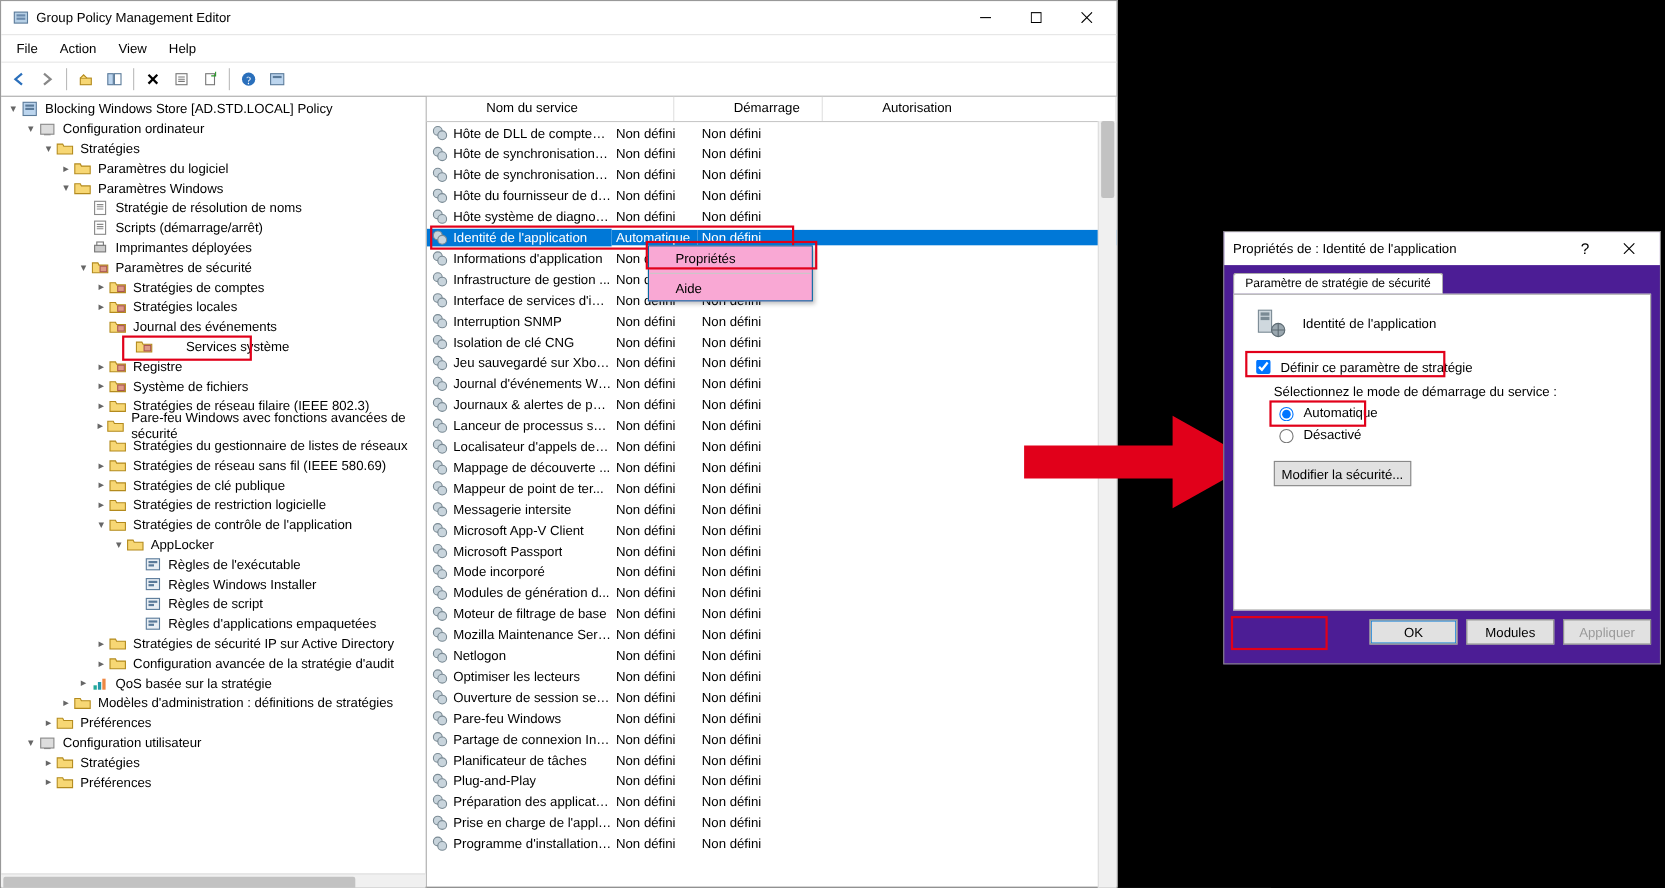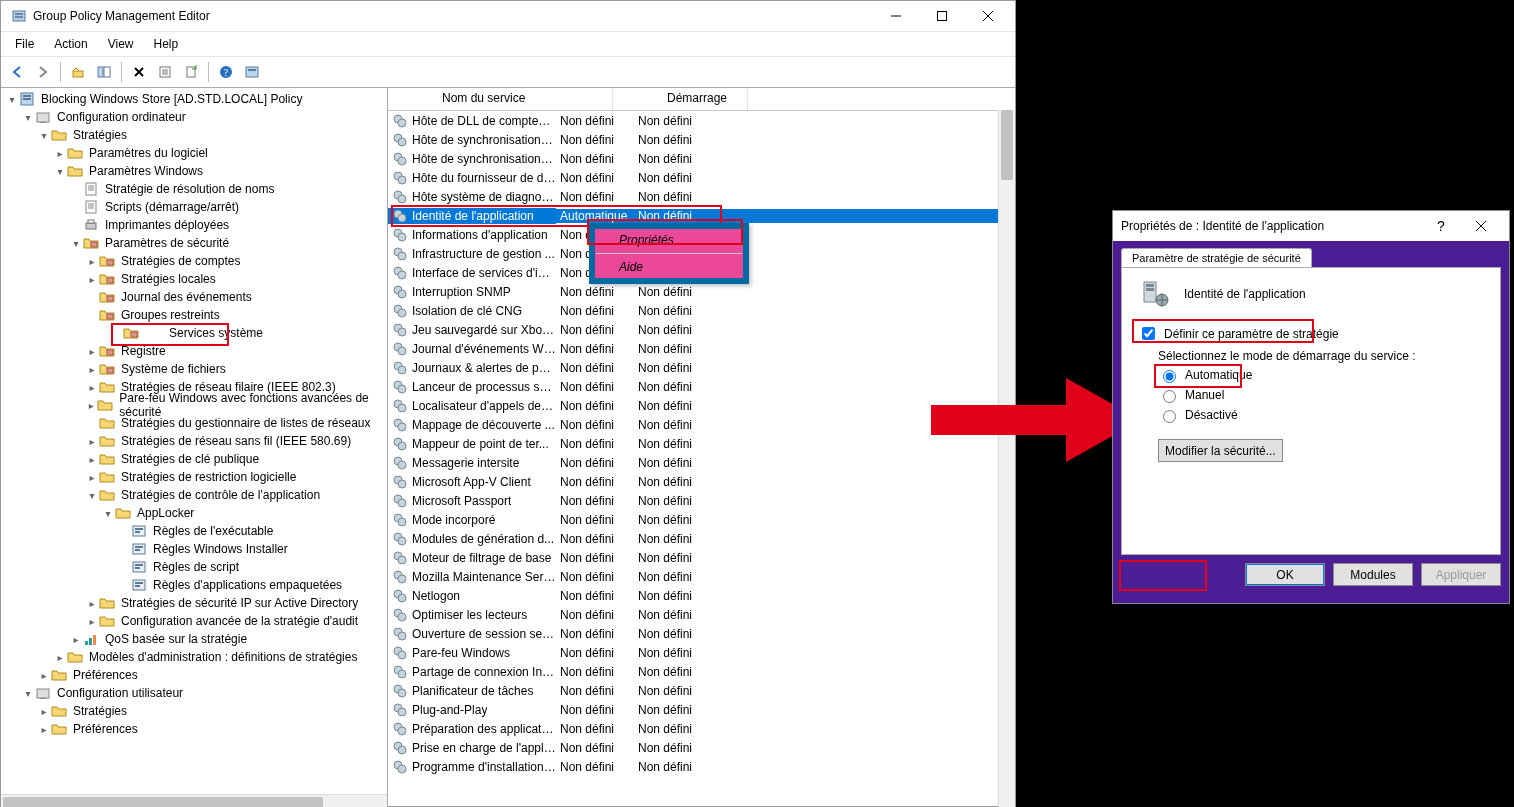--- a/index.html
+++ b/index.html
@@ -45,21 +45,21 @@
   .lrow .c3{flex:1;padding-left:4px;}
   .lrow.sel .c1,.lrow.sel .c2,.lrow.sel .c3{background:#0078d7;}
   .svc-ico{width:16px;height:16px;flex:none;}
   .vbar{position:absolute;right:0;top:22px;bottom:0;width:16px;background:#f0f0f0;border-left:1px solid #ddd;}
   .vthumb{position:absolute;left:2px;right:2px;top:0;height:70px;background:#c2c2c2;border-radius:2px;}
   .hbar-tree{position:absolute;left:0;right:0;bottom:0;height:16px;background:#f0f0f0;border-top:1px solid #ddd;}
   .hthumb{position:absolute;top:2px;bottom:2px;left:2px;width:320px;background:#c2c2c2;border-radius:2px;}
   
   .sel-frame{position:absolute;border:2px solid #e1001a;pointer-events:none;}
   
-  .ctx{position:absolute;background:#ec4899;border:6px solid #0369a1;box-shadow:2px 2px 4px rgba(0,0,0,.25);font-style:italic;}
+  .ctx{position:absolute;background:#f9a8d4;border:1px solid #0369a1;box-shadow:2px 2px 4px rgba(0,0,0,.25);}
   .ctx .ci{padding:4px 30px 4px 24px;font-size:12px;}
   .ctx .csep{height:1px;background:#c8c8c8;margin:2px 1px;}
   .ctx-frame{position:absolute;border:2px solid #e1001a;pointer-events:none;}
   
   .dlg{position:absolute;left:1112px;top:210px;width:398px;height:394px;background:#4c1d95;
     border:1px solid #888;box-sizing:border-box;}
   .dlg .dtitle{height:30px;display:flex;align-items:center;padding:0 8px;background:#fff;}
   .dlg .dtitle .cap{flex:1;font-size:12px;}
   .dlg .dclose,.dlg .dhelp{width:40px;height:30px;display:flex;align-items:center;justify-content:center;}
   .tabhdr{height:24px;display:flex;align-items:flex-end;padding-left:8px;margin-top:2px;}
@@ -302,30 +302,20 @@
             <div class="row" style="padding-left:80px">
               <span class="exp blank"></span>
               <span class="ticon-s">
                 <svg width="16" height="16">
                   <path d="M1 4h5l1 2h8v7H1z" fill="#f7d774" stroke="#b38a1d"></path>
                   <rect x="8" y="7" width="6" height="5" fill="#d98" stroke="#a55"></rect>
                 </svg>
               </span>
               <span class="lbl">Journal des événements</span>
             </div>
-            <div class="row" style="padding-left:80px">
-              <span class="exp blank"></span>
-              <span class="ticon-s">
-                <svg width="16" height="16">
-                  <path d="M1 4h5l1 2h8v7H1z" fill="#f7d774" stroke="#b38a1d"></path>
-                  <rect x="8" y="7" width="6" height="5" fill="#d98" stroke="#a55"></rect>
-                </svg>
-              </span>
-              <span class="lbl">Groupes restreints</span>
-            </div>
             <div class="row hl" style="padding-left:80px">
               <span class="exp blank"></span>
               <span class="ticon-s">
                 <svg width="16" height="16">
                   <path d="M1 4h5l1 2h8v7H1z" fill="#f7d774" stroke="#b38a1d"></path>
                   <rect x="8" y="7" width="6" height="5" fill="#d98" stroke="#a55"></rect>
                 </svg>
               </span>
               <span class="lbl">Services système</span>
             </div>
@@ -543,20 +533,21 @@
           </div>
         <div class="hbar-tree">
           <div class="hthumb"></div>
         </div>
       </div>
 
       <div class="list-pane">
         <div class="cols">
           <div class="col c1">Nom du service</div>
           <div class="col c2">Démarrage</div>
+          <div class="col c3">Autorisation</div>
         </div>
         <div class="rows" id="rows">
             <div class="lrow">
               <div class="c1">
                 <span>
                   <svg class="svc-ico" viewBox="0 0 16 16">
                     <circle cx="6" cy="6" r="4" fill="#c8d4dc" stroke="#7a8a94"></circle>
                     <circle cx="10" cy="10" r="4" fill="#c8d4dc" stroke="#7a8a94"></circle>
                   </svg>
                 </span>
@@ -1064,24 +1055,20 @@
       </div>
       <div class="indent" style="margin-top:6px;">Sélectionnez le mode de démarrage du service :</div>
       <div class="indent" style="margin-top:4px;position:relative;">
         <label class="radio">
             <input type="radio" name="m" checked="" style="">
             <span>Automatique</span>
           </label>
         <div class="red-box" style="left:-4px;top:-3px;width:84px;height:20px;"></div>
         <label class="radio">
             <input type="radio" name="m" style="">
-            <span>Manuel</span>
-          </label>
-        <label class="radio">
-            <input type="radio" name="m" style="">
             <span>Désactivé</span>
           </label>
       </div>
       <div class="indent" style="margin-top:16px;">
         <button style="min-width:120px;">Modifier la sécurité...</button>
       </div>
     </div>
     <div class="btnrow" style="position:relative;">
       <button class="default">OK</button>
       <button>Modules</button>

